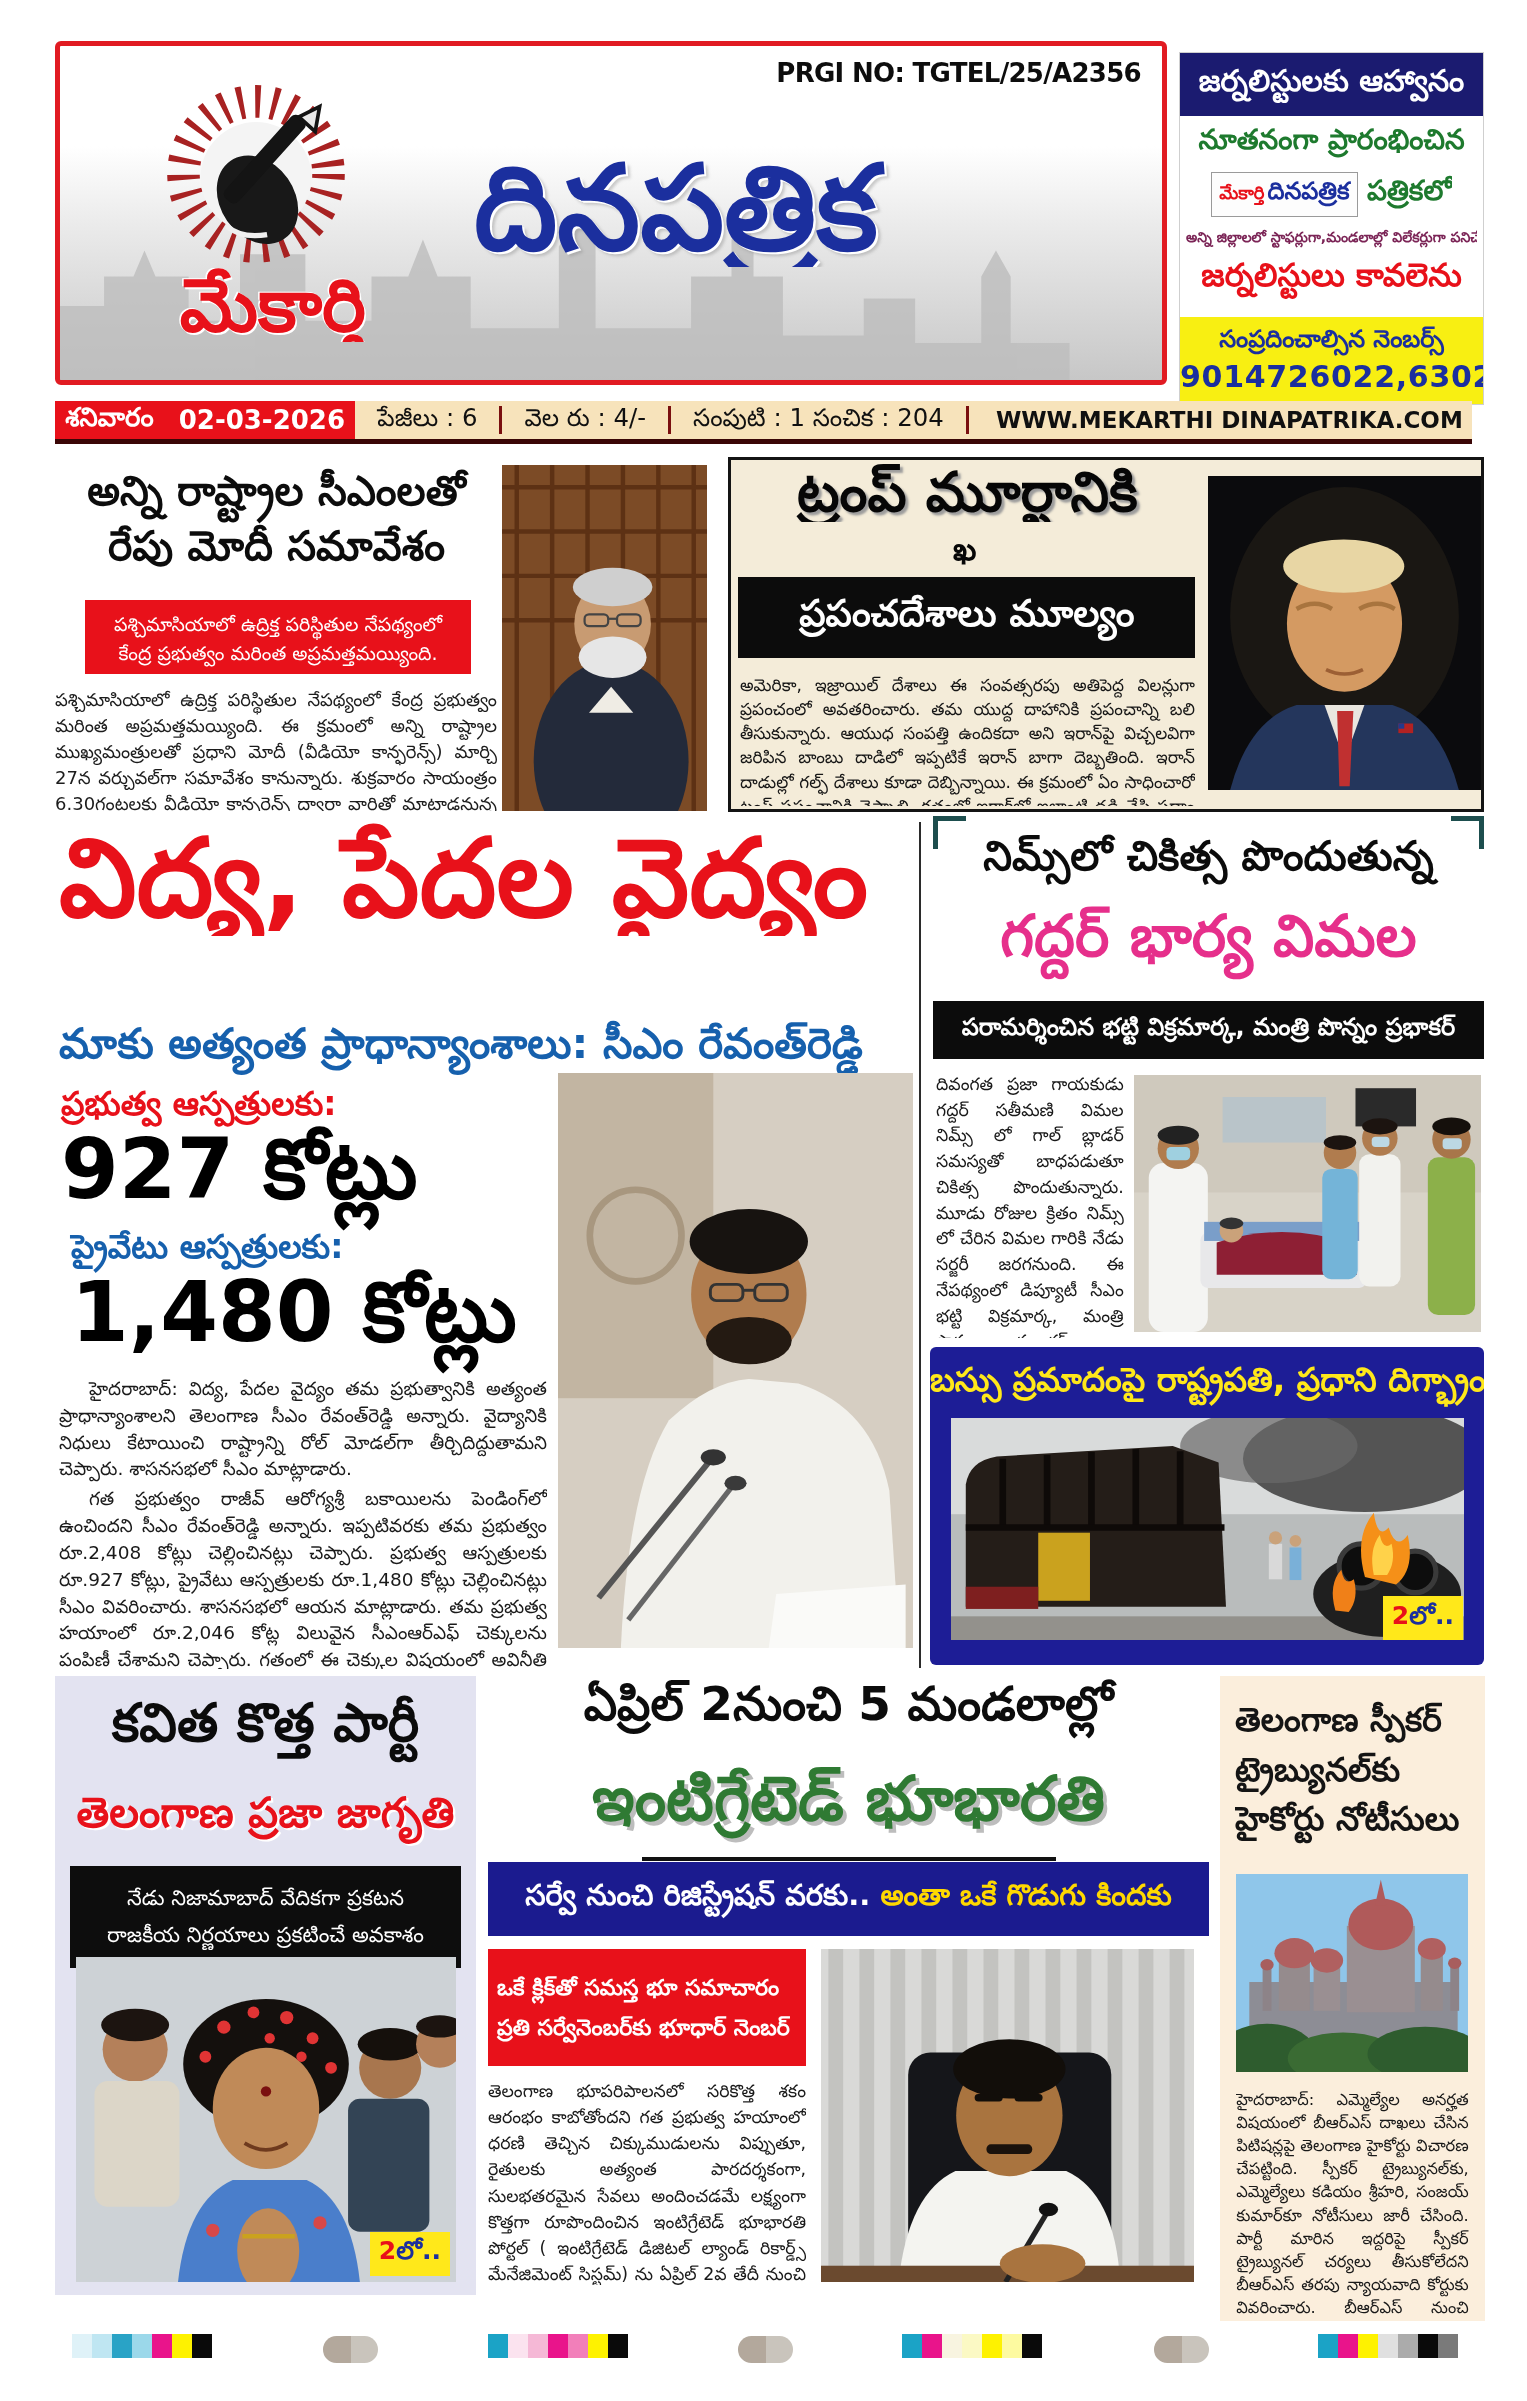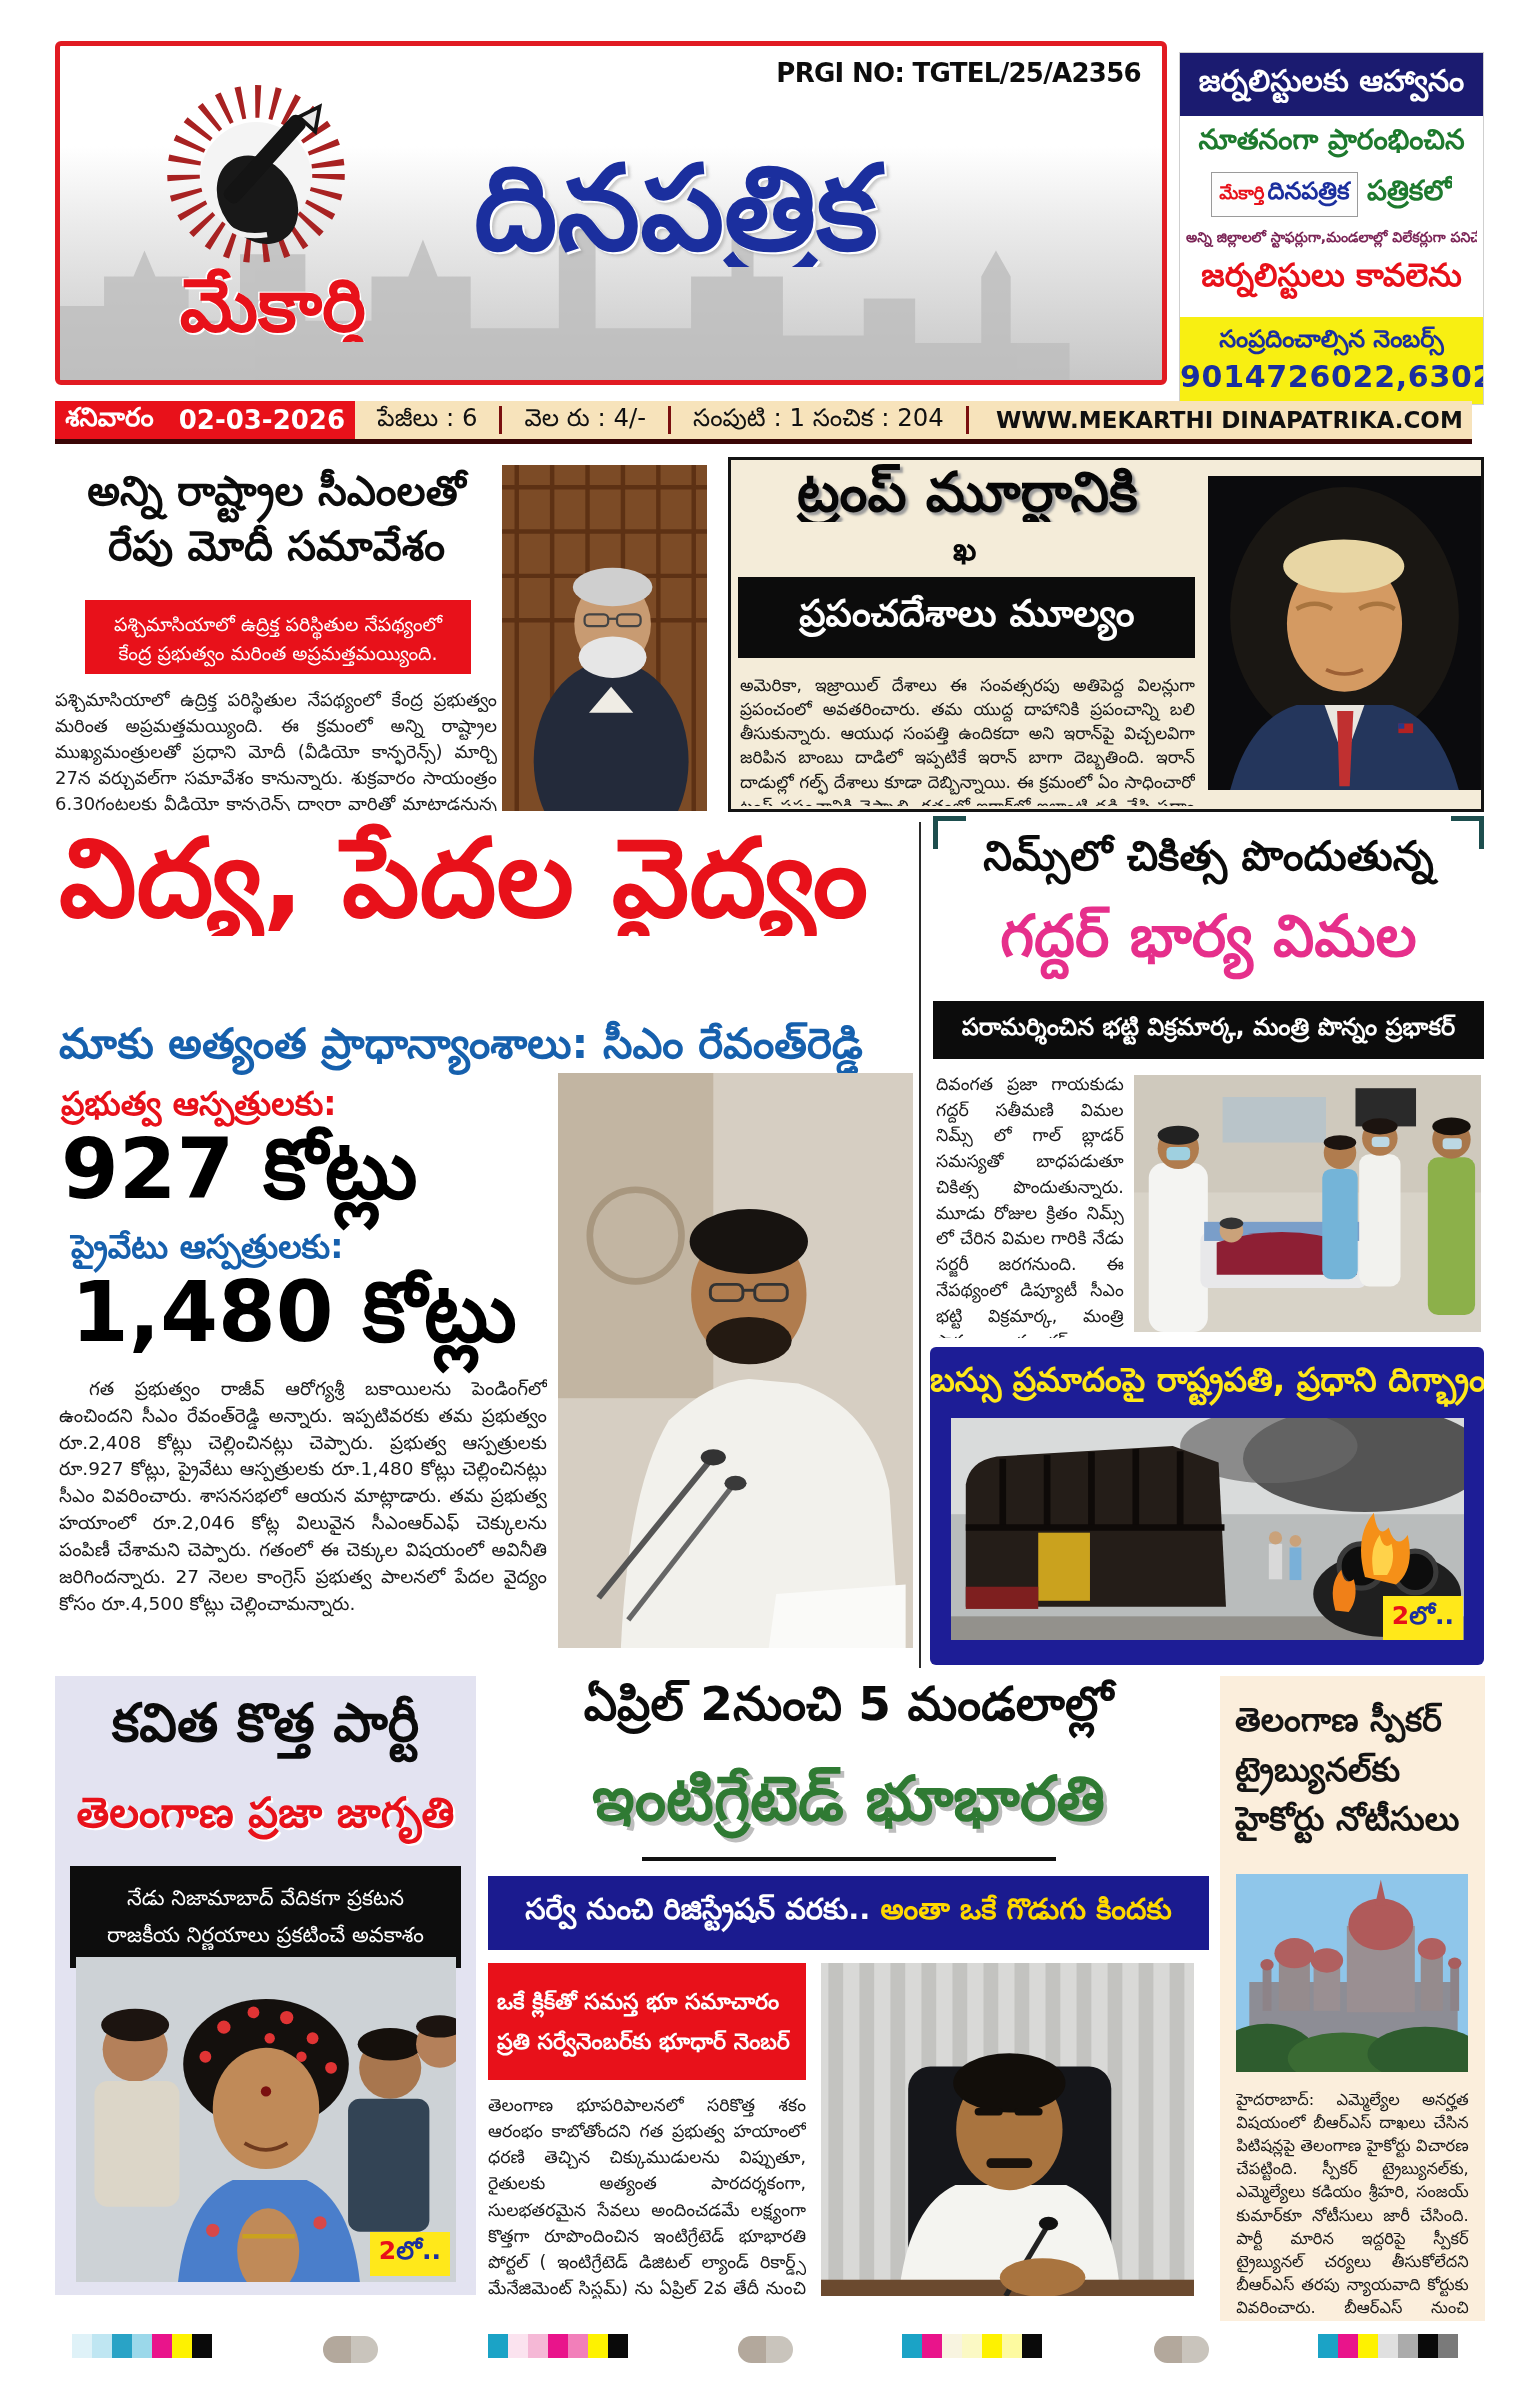--- a/index.html
+++ b/index.html
@@ -121,21 +121,21 @@
     font-size:21px;line-height:1.8;overflow:hidden;}
   .k-photo{position:absolute;left:21px;bottom:13.3px;width:380px;height:325px;overflow:hidden;}
   .k-badge{right:6px;bottom:6px;position:absolute;}
 
   
   .middle{position:absolute;left:488px;top:1676px;width:721px;height:643px;overflow:hidden;}
   .mid-h1{text-align:center;font-size:47px;font-weight:800;color:#0c0c0c;white-space:nowrap;overflow:hidden;}
   .mid-h2{margin-top:19px;text-align:center;font-size:62px;font-weight:800;color:#2f7a33;
     text-shadow:3.7px 3.7px 0 #bdbdbd;white-space:nowrap;overflow:hidden;}
   .mid-underline{width:414px;height:3.7px;background:#111;margin:7.4px auto 0;}
-  .mid-navy{margin-top:15px;background:#1b1b8f;padding:16.3px 9px;text-align:center;font-size:29px;
+  .mid-navy{margin-top:1px;background:#1b1b8f;padding:16.3px 9px;text-align:center;font-size:29px;
     font-weight:800;white-space:nowrap;overflow:hidden;}
   .mid-navy .w{color:#ffffff;}
   .mid-navy .y{color:#ffd800;}
   .mid-bottom{display:flex;margin-top:13.3px;gap:15px;}
   .mid-left{width:318px;flex:none;}
   .mid-redbox{background:#e8111a;color:#fff;font-size:22px;font-weight:bold;padding:19px 9px;
     line-height:1.8;overflow:hidden;max-height:140px;}
   .mid-body{margin-top:12px;font-size:17.4px;line-height:1.5;text-align:justify;color:#191919;
     overflow:hidden;max-height:207px;}
   .minister-photo{width:373px;height:333px;flex:none;overflow:hidden;}
@@ -270,20 +270,21 @@
   </div>
 
   <div class="vdivider" data-name="column-divider"></div>
   <div class="main-headline" data-name="main-headline">విద్య, పేదల వైద్యం</div>
   <div class="main-subhead" data-name="main-subheadline">మాకు అత్యంత ప్రాధాన్యాంశాలు: సీఎం రేవంత్‌రెడ్డి</div>
   <div class="lab-govt" data-name="govt-hospitals-label">ప్రభుత్వ ఆస్పత్రులకు:</div>
   <div class="amt-govt" data-name="govt-hospitals-amount">927 కోట్లు</div>
   <div class="lab-priv" data-name="private-hospitals-label">ప్రైవేటు ఆస్పత్రులకు:</div>
   <div class="amt-priv" data-name="private-hospitals-amount">1,480 కోట్లు</div>
   <div class="main-body" data-name="main-body-text">
+    <p data-name="main-body-para1">హైదరాబాద్: విద్య, పేదల వైద్యం తమ ప్రభుత్వానికి అత్యంత ప్రాధాన్యాంశాలని తెలంగాణ సీఎం రేవంత్‌రెడ్డి అన్నారు. వైద్యానికి నిధులు కేటాయించి రాష్ట్రాన్ని రోల్ మోడల్‌గా తీర్చిదిద్దుతామని చెప్పారు. శాసనసభలో సీఎం మాట్లాడారు.</p>
     <p data-name="main-body-para2">గత ప్రభుత్వం రాజీవ్ ఆరోగ్యశ్రీ బకాయిలను పెండింగ్‌లో ఉంచిందని సీఎం రేవంత్‌రెడ్డి అన్నారు. ఇప్పటివరకు తమ ప్రభుత్వం రూ.2,408 కోట్లు చెల్లించినట్లు చెప్పారు. ప్రభుత్వ ఆస్పత్రులకు రూ.927 కోట్లు, ప్రైవేటు ఆస్పత్రులకు రూ.1,480 కోట్లు చెల్లించినట్లు సీఎం వివరించారు. శాసనసభలో ఆయన మాట్లాడారు. తమ ప్రభుత్వ హయాంలో రూ.2,046 కోట్ల విలువైన సీఎంఆర్ఎఫ్ చెక్కులను పంపిణీ చేశామని చెప్పారు. గతంలో ఈ చెక్కుల విషయంలో అవినీతి జరిగిందన్నారు. 27 నెలల కాంగ్రెస్ ప్రభుత్వ పాలనలో పేదల వైద్యం కోసం రూ.4,500 కోట్లు చెల్లించామన్నారు.</p>
 
   </div>
   <svg class="cm-photo" data-name="cm-revanth-photo" viewBox="0 0 480 778" preserveAspectRatio="none">
     <rect width="480" height="778" fill="#d6cec2"></rect>
     <rect x="0" y="0" width="210" height="440" fill="#c2b5a2"></rect>
     <circle cx="105" cy="220" r="62" fill="none" stroke="#a8977f" stroke-width="9"></circle>
     <path d="M85,778 Q95,560 150,470 Q205,418 258,414 L325,420 Q425,452 448,565 L462,778 Z" fill="#f2f1ec"></path>
     <ellipse cx="258" cy="300" rx="78" ry="92" fill="#b07c4e"></ellipse>
     <ellipse cx="258" cy="228" rx="80" ry="44" fill="#171310"></ellipse>

